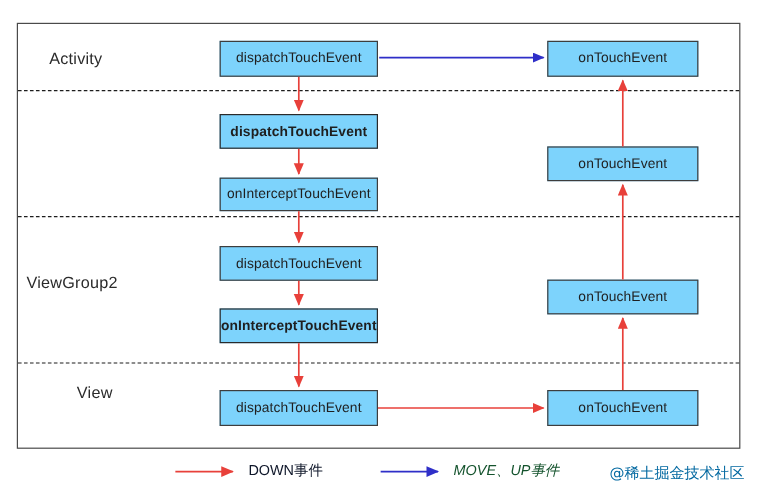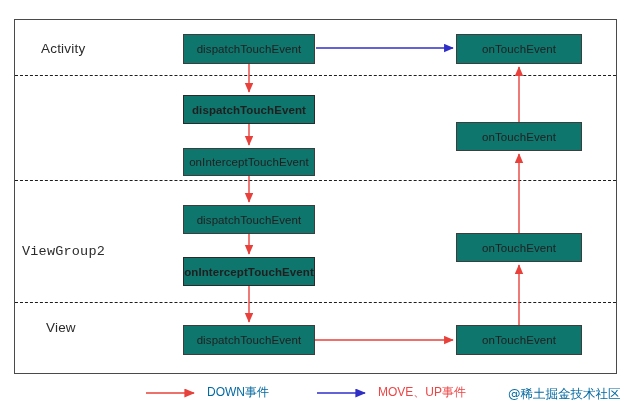--- a/index.html
+++ b/index.html
@@ -43,21 +43,21 @@
     position: absolute;
     font-size: 13.5px;
     color: #2b2b2b;
     white-space: nowrap;
     letter-spacing: 0.2px;
   }
   .node {
     position: absolute;
     box-sizing: border-box;
     border: 1.3px solid #3d3d3d;
-    background: #0f766e;
+    background: #7dd3fc;
     display: flex;
     align-items: center;
     justify-content: center;
     font-size: 11.5px;
     color: #1f1f1f;
     white-space: nowrap;
     letter-spacing: 0.1px;
   }
   .node.bold {
     font-weight: bold;
@@ -83,22 +83,22 @@
     align-items: center;
     font-size: 12px;
     white-space: nowrap;
   }
   .legend-line-box {
     width: 56px;
     height: 12px;
     position: relative;
     margin-right: 5px;
   }
-  .legend-label-red { color: #0369a1; }
-  .legend-label-blue { color: #ef4444; }
+  .legend-label-red { color: #0f172a; }
+  .legend-label-blue { color: #14532d; font-style: italic; }
   .watermark {
     position: absolute;
     left: 508px;
     top: 386px;
     font-size: 12.5px;
     color: #0369a1;
     white-space: nowrap;
     font-family: "DejaVu Sans", sans-serif;
   }
 </style>
@@ -107,22 +107,22 @@
 
 <div id="stage">
 
   <div class="frame"></div>
 
   <div class="divider" style="top:75px;"></div>
   <div class="divider" style="top:180px;"></div>
   <div class="divider" style="top:302px;"></div>
 
   <div class="lane-label" style="left:41px; top:41px;">Activity</div>
-  <div class="lane-label" style="left:22px; top:244px;font-family:Liberation Mono, monospace;">ViewGroup2</div>
-  <div class="lane-label" style="left:46px; top:320px;">View</div>
+  <div class="lane-label" style="left:22px; top:228px;">ViewGroup2</div>
+  <div class="lane-label" style="left:64px; top:320px;">View</div>
 
   <div class="node" style="left:183px; top:34px; width:132px; height:30px;">dispatchTouchEvent</div>
   <div class="node" style="left:456px; top:34px; width:126px; height:30px;">onTouchEvent</div>
 
   <div class="node bold" style="left:183px; top:95px; width:132px; height:29px;">dispatchTouchEvent</div>
   <div class="node" style="left:183px; top:148px; width:132px; height:28px;">onInterceptTouchEvent</div>
   <div class="node" style="left:456px; top:122px; width:126px; height:29px;">onTouchEvent</div>
 
   <div class="node" style="left:183px; top:205px; width:132px; height:29px;">dispatchTouchEvent</div>
   <div class="node bold" style="left:183px; top:257px; width:132px; height:29px;">onInterceptTouchEvent</div>

